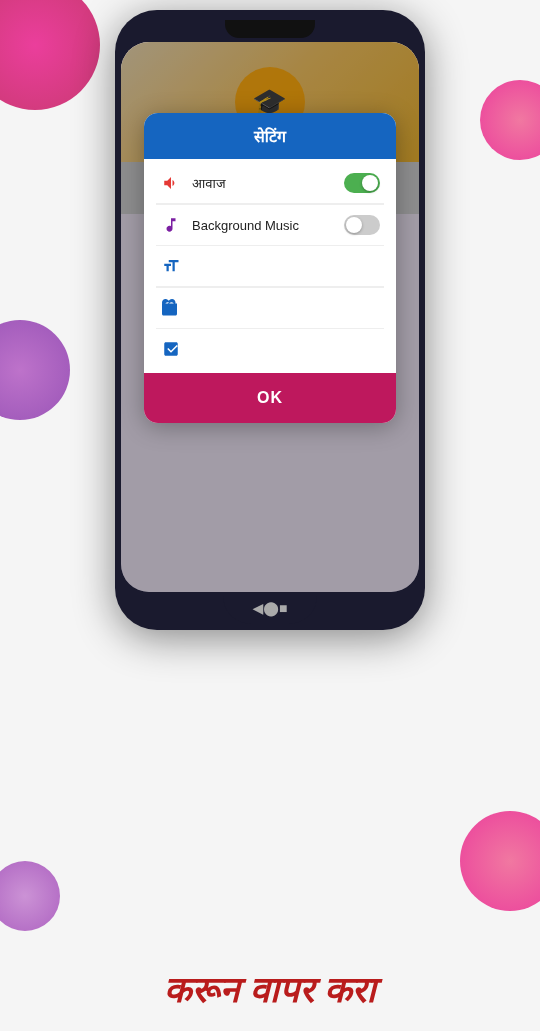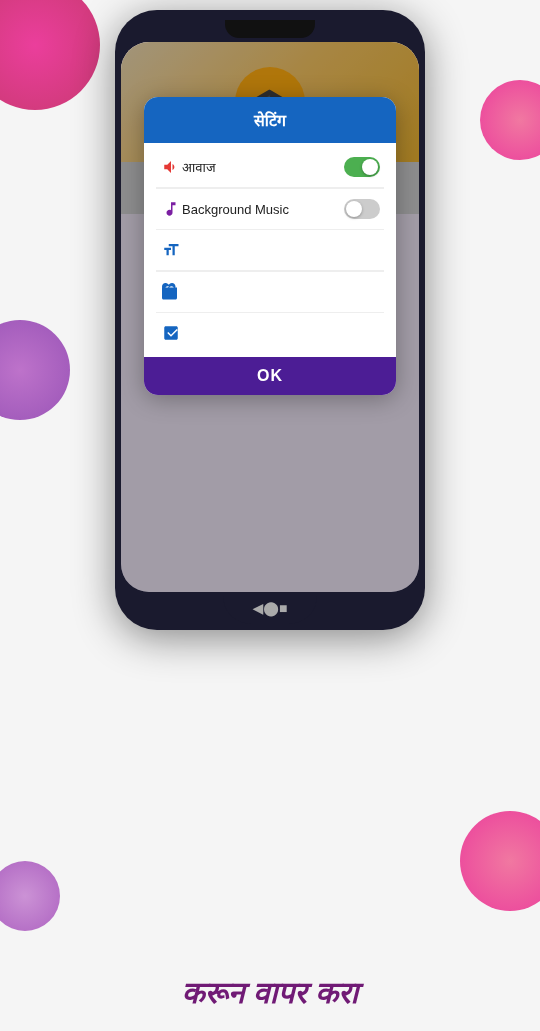--- a/index.html
+++ b/index.html
@@ -85,20 +85,21 @@
       padding-top: 55px;
       z-index: 10;
     }
 
     .settings-dialog {
       width: 252px;
       background: white;
       border-radius: 14px;
       overflow: hidden;
       box-shadow: 0 4px 24px rgba(0,0,0,0.3);
+      margin-top: 16px;
     }
 
     .dialog-header {
       background: #1565C0;
       padding: 12px 16px;
       text-align: center;
     }
 
     .dialog-title {
       color: white;
@@ -107,20 +108,21 @@
     }
 
     .dialog-body {
       padding: 4px 0;
     }
 
     .setting-row {
       display: flex;
       align-items: center;
       padding: 9px 16px;
+      gap: 10px;
       cursor: pointer;
     }
 
     .setting-icon {
       width: 22px;
       height: 22px;
       display: flex;
       align-items: center;
       justify-content: center;
       font-size: 16px;
@@ -166,22 +168,22 @@
     .toggle.on .toggle-thumb { left: 18px; }
     .toggle.off .toggle-thumb { left: 2px; }
 
     .divider {
       height: 1px;
       background: #eee;
       margin: 0 12px;
     }
 
     .dialog-footer {
-      background: #4c1d95;
-      padding: 10px;
+      background: #be185d;
+      padding: 16px;
       text-align: center;
       cursor: pointer;
     }
 
     .ok-button {
       color: white;
       font-size: 16px;
       font-weight: bold;
       letter-spacing: 1px;
     }
@@ -239,23 +241,23 @@
 
     .marathi-text-1 {
       font-size: 30px;
       font-weight: 900;
       color: #e91e8c;
       line-height: 1.2;
       font-style: italic;
     }
 
     .marathi-text-2 {
-      font-size: 30px;
+      font-size: 36px;
       font-weight: 900;
-      color: #701a75;
+      color: #b91c1c;
       line-height: 1.2;
       font-style: italic;
     }
 
     
     .blob-tl {
       position: absolute;
       top: -20px;
       left: -30px;
       width: 130px;

